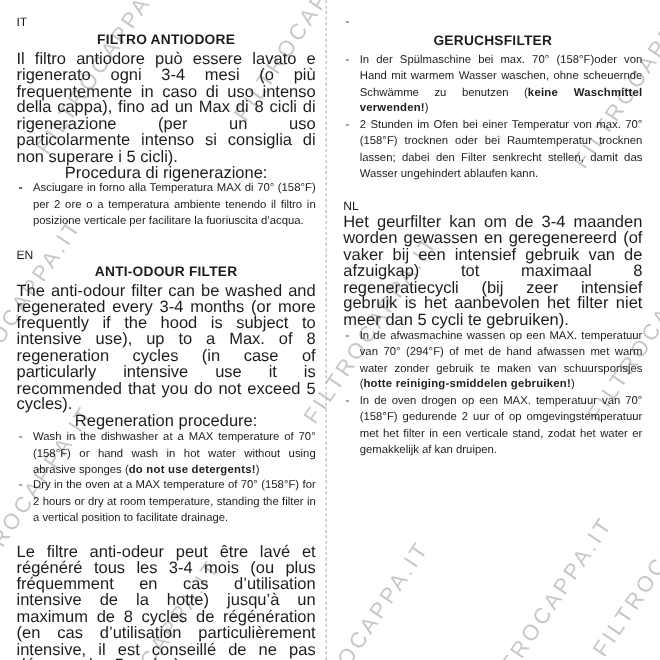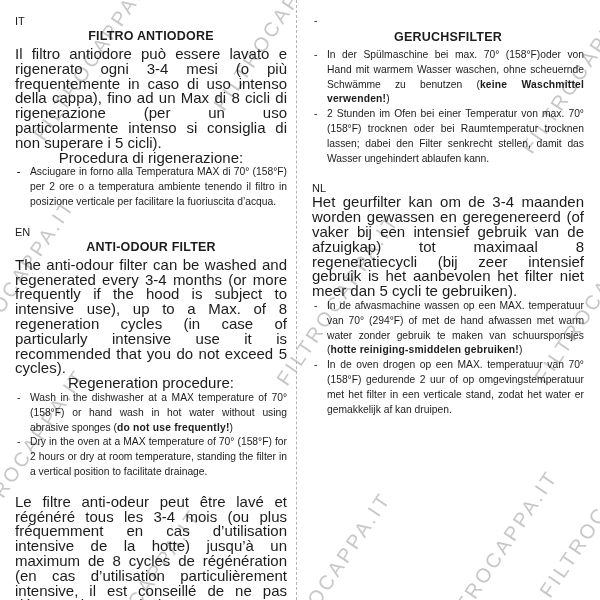--- a/index.html
+++ b/index.html
@@ -105,21 +105,21 @@
       </div>
     </section>
 
     <section>
       <p class="lang">EN</p>
       <p class="sec-title">ANTI-ODOUR FILTER</p>
       <p class="body-text">The anti-odour filter can be washed and regenerated every 3-4 months (or more frequently if the hood is subject to intensive use), up to a Max. of 8 regeneration cycles (in case of particularly intensive use it is recommended that you do not exceed 5 cycles).</p>
       <p class="body-text proc">Regeneration procedure:</p>
       <div class="bullet">
         <span class="dash">-</span>
-        <span><span>Wash in the dishwasher at a MAX temperature of 70° (158°F) or hand wash in hot water without using abrasive sponges (</span><span class="bold-seg">do not use frequently!</span><span>)</span></span>
+        <span><span>Wash in the dishwasher at a MAX temperature of 70° (158°F) or hand wash in hot water without using abrasive sponges (</span><span class="bold-seg">do not use detergents!</span><span>)</span></span>
       </div>
       <div class="bullet">
         <span class="dash">-</span>
         <span>Dry in the oven at a MAX temperature of 70° (158°F) for 2 hours or dry at room temperature, standing the filter in a vertical position to facilitate drainage.</span>
       </div>
     </section>
 
     <section>
       <p class="body-text">Le filtre anti-odeur peut être lavé et régénéré tous les 3-4 mois (ou plus fréquemment en cas d’utilisation intensive de la hotte) jusqu’à un maximum de 8 cycles de régénération (en cas d’utilisation particulièrement intensive, il est conseillé de ne pas dépasser les 5 cycles).</p>
       <p class="body-text proc">Procédure de régénération :</p>

